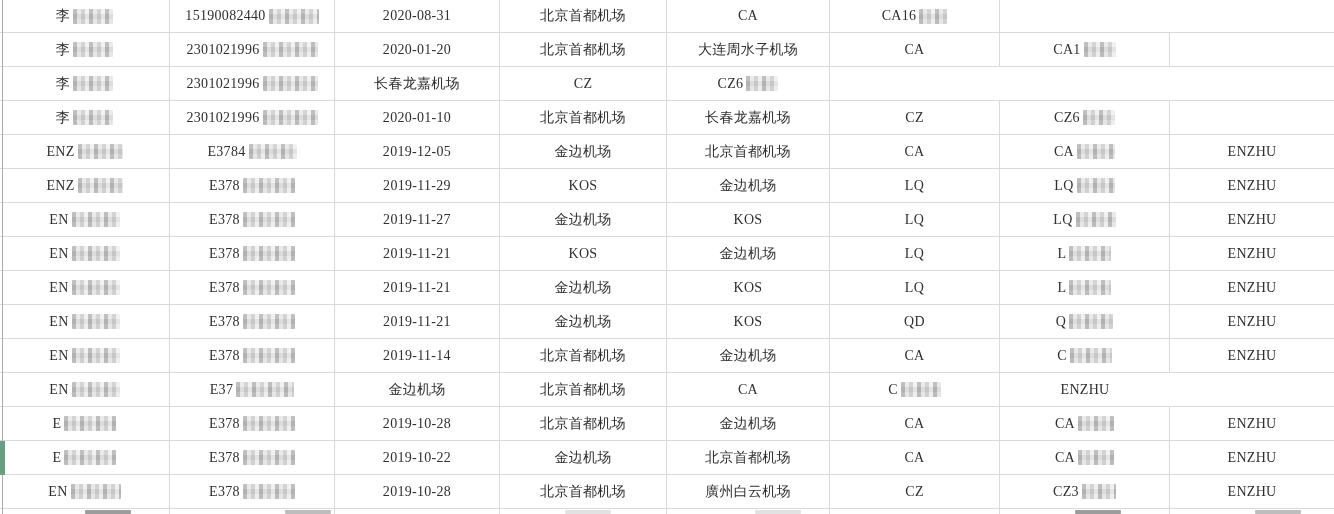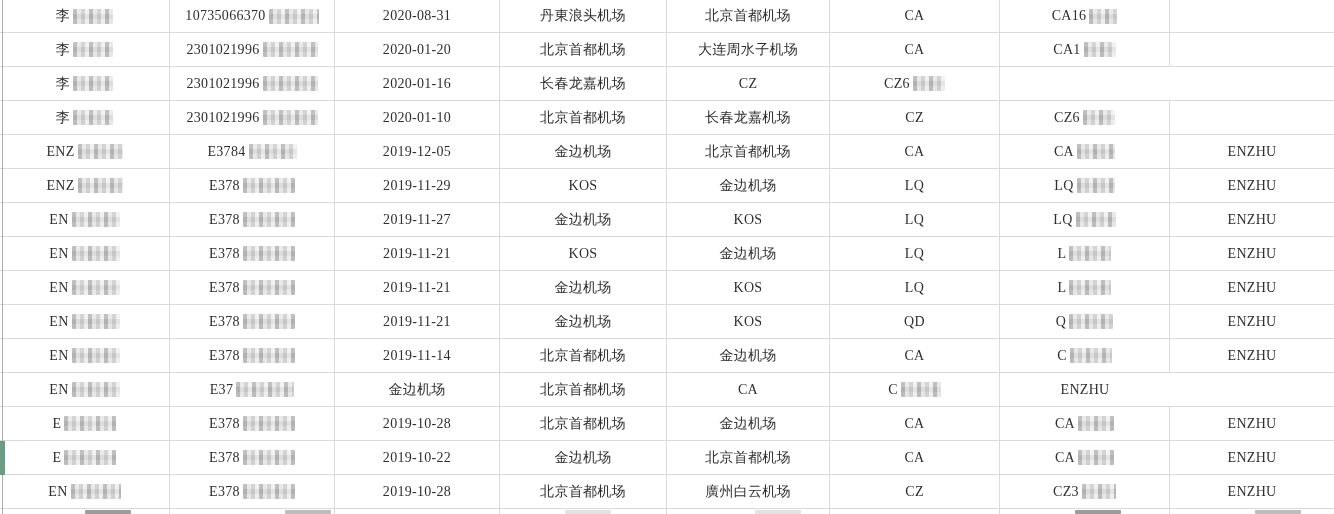--- a/index.html
+++ b/index.html
@@ -33,28 +33,25 @@
 
 <div id="screen">
   <div class="left-edge-line"></div>
   <div class="table" id="flight-table">
       <div class="row first">
     <div class="cell">
           <span class="txt">李</span>
           <span class="mosaic" style="width: 40px;"></span>
         </div>
     <div class="cell">
-          <span class="txt">10735066370</span>
+          <span class="txt">15190082440</span>
           <span class="mosaic" style="width: 50px;"></span>
         </div>
     <div class="cell">
           <span class="txt">2020-08-31</span>
-        </div>
-    <div class="cell">
-          <span class="txt">丹東浪头机场</span>
         </div>
     <div class="cell">
           <span class="txt">北京首都机场</span>
         </div>
     <div class="cell">
           <span class="txt">CA</span>
         </div>
     <div class="cell">
           <span class="txt">CA16</span>
           <span class="mosaic" style="width: 28px;"></span>
@@ -93,23 +90,20 @@
         </div>
   </div>
       <div class="row">
     <div class="cell">
           <span class="txt">李</span>
           <span class="mosaic" style="width: 40px;"></span>
         </div>
     <div class="cell">
           <span class="txt">2301021996</span>
           <span class="mosaic" style="width: 55px;"></span>
-        </div>
-    <div class="cell">
-          <span class="txt">2020-01-16</span>
         </div>
     <div class="cell">
           <span class="txt">长春龙嘉机场</span>
         </div>
     <div class="cell">
           <span class="txt">CZ</span>
         </div>
     <div class="cell">
           <span class="txt">CZ6</span>
           <span class="mosaic" style="width: 32px;"></span>

